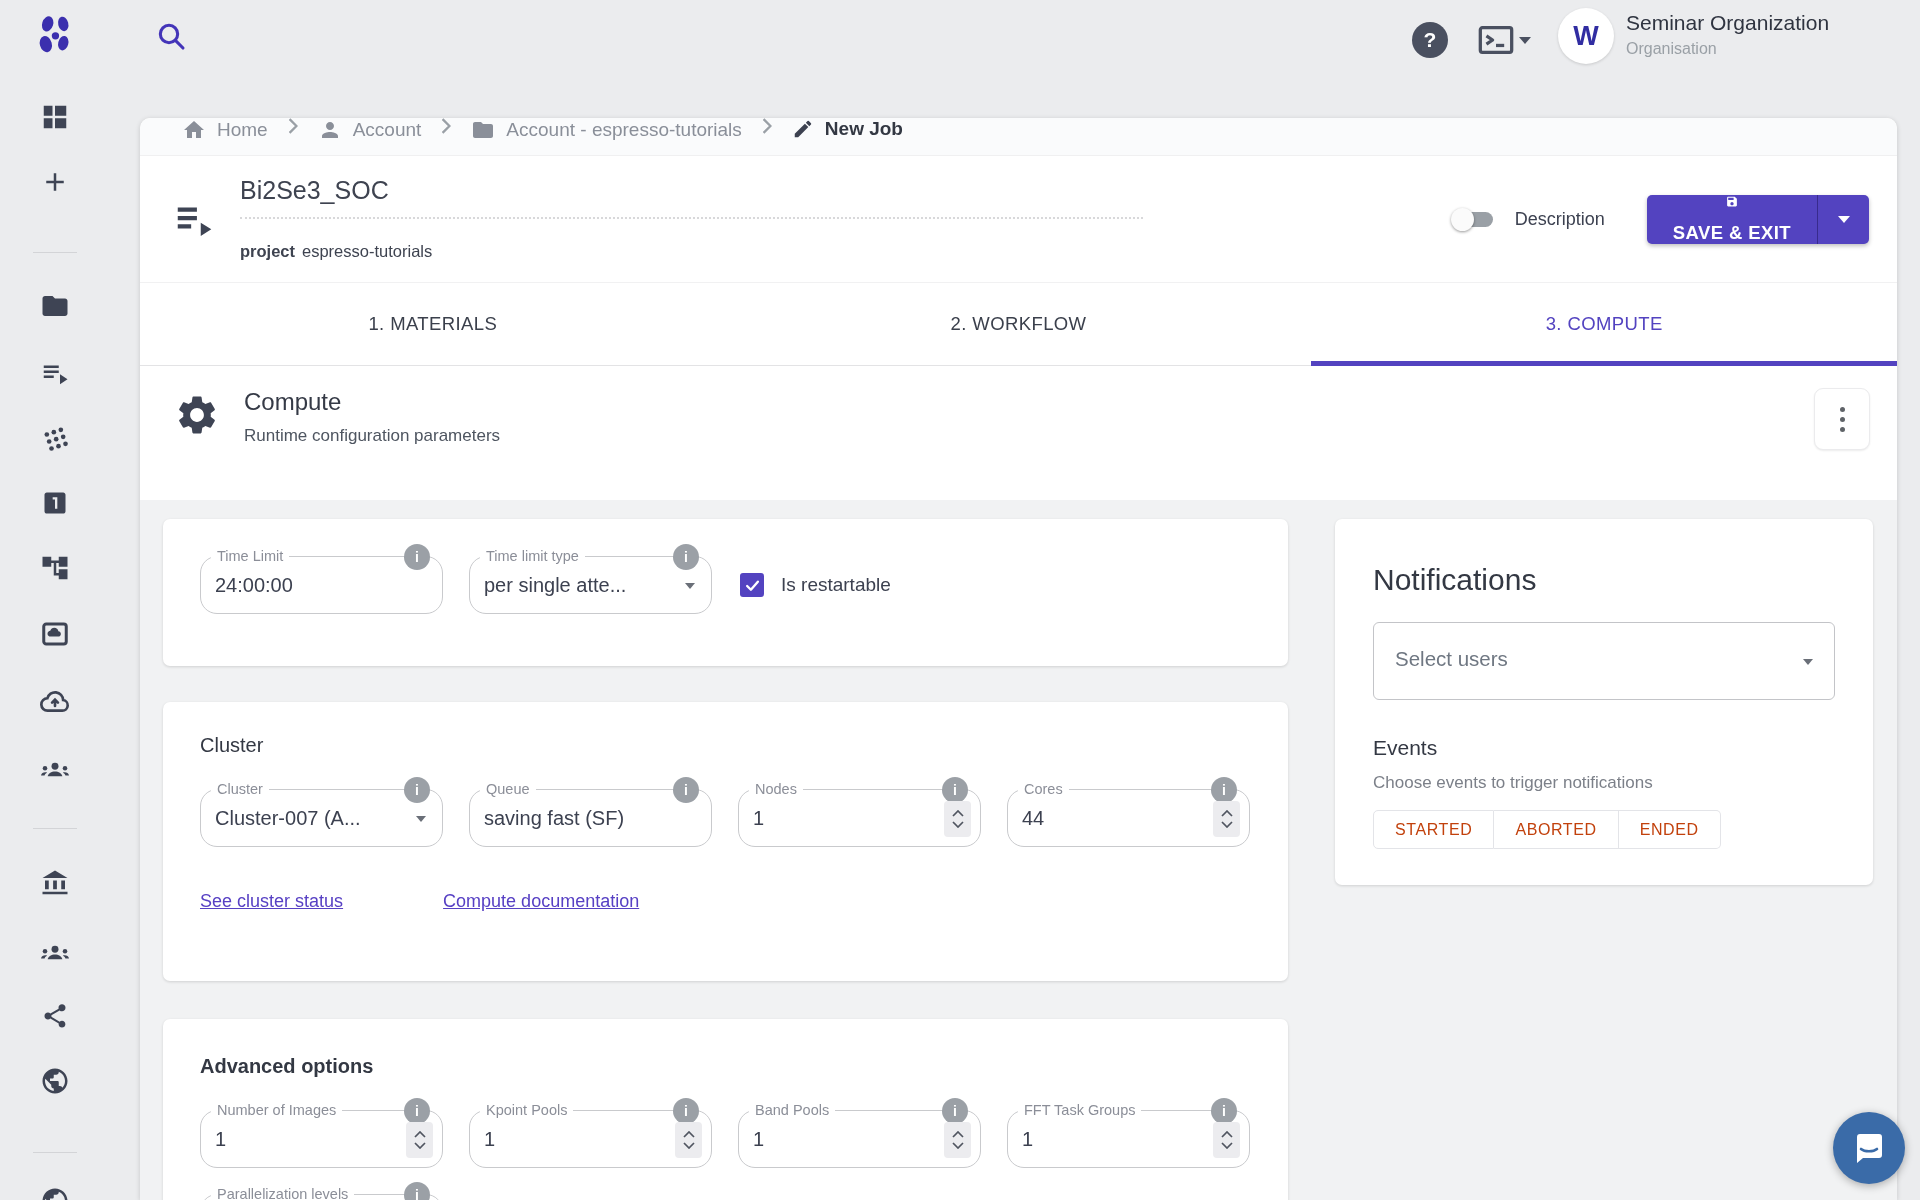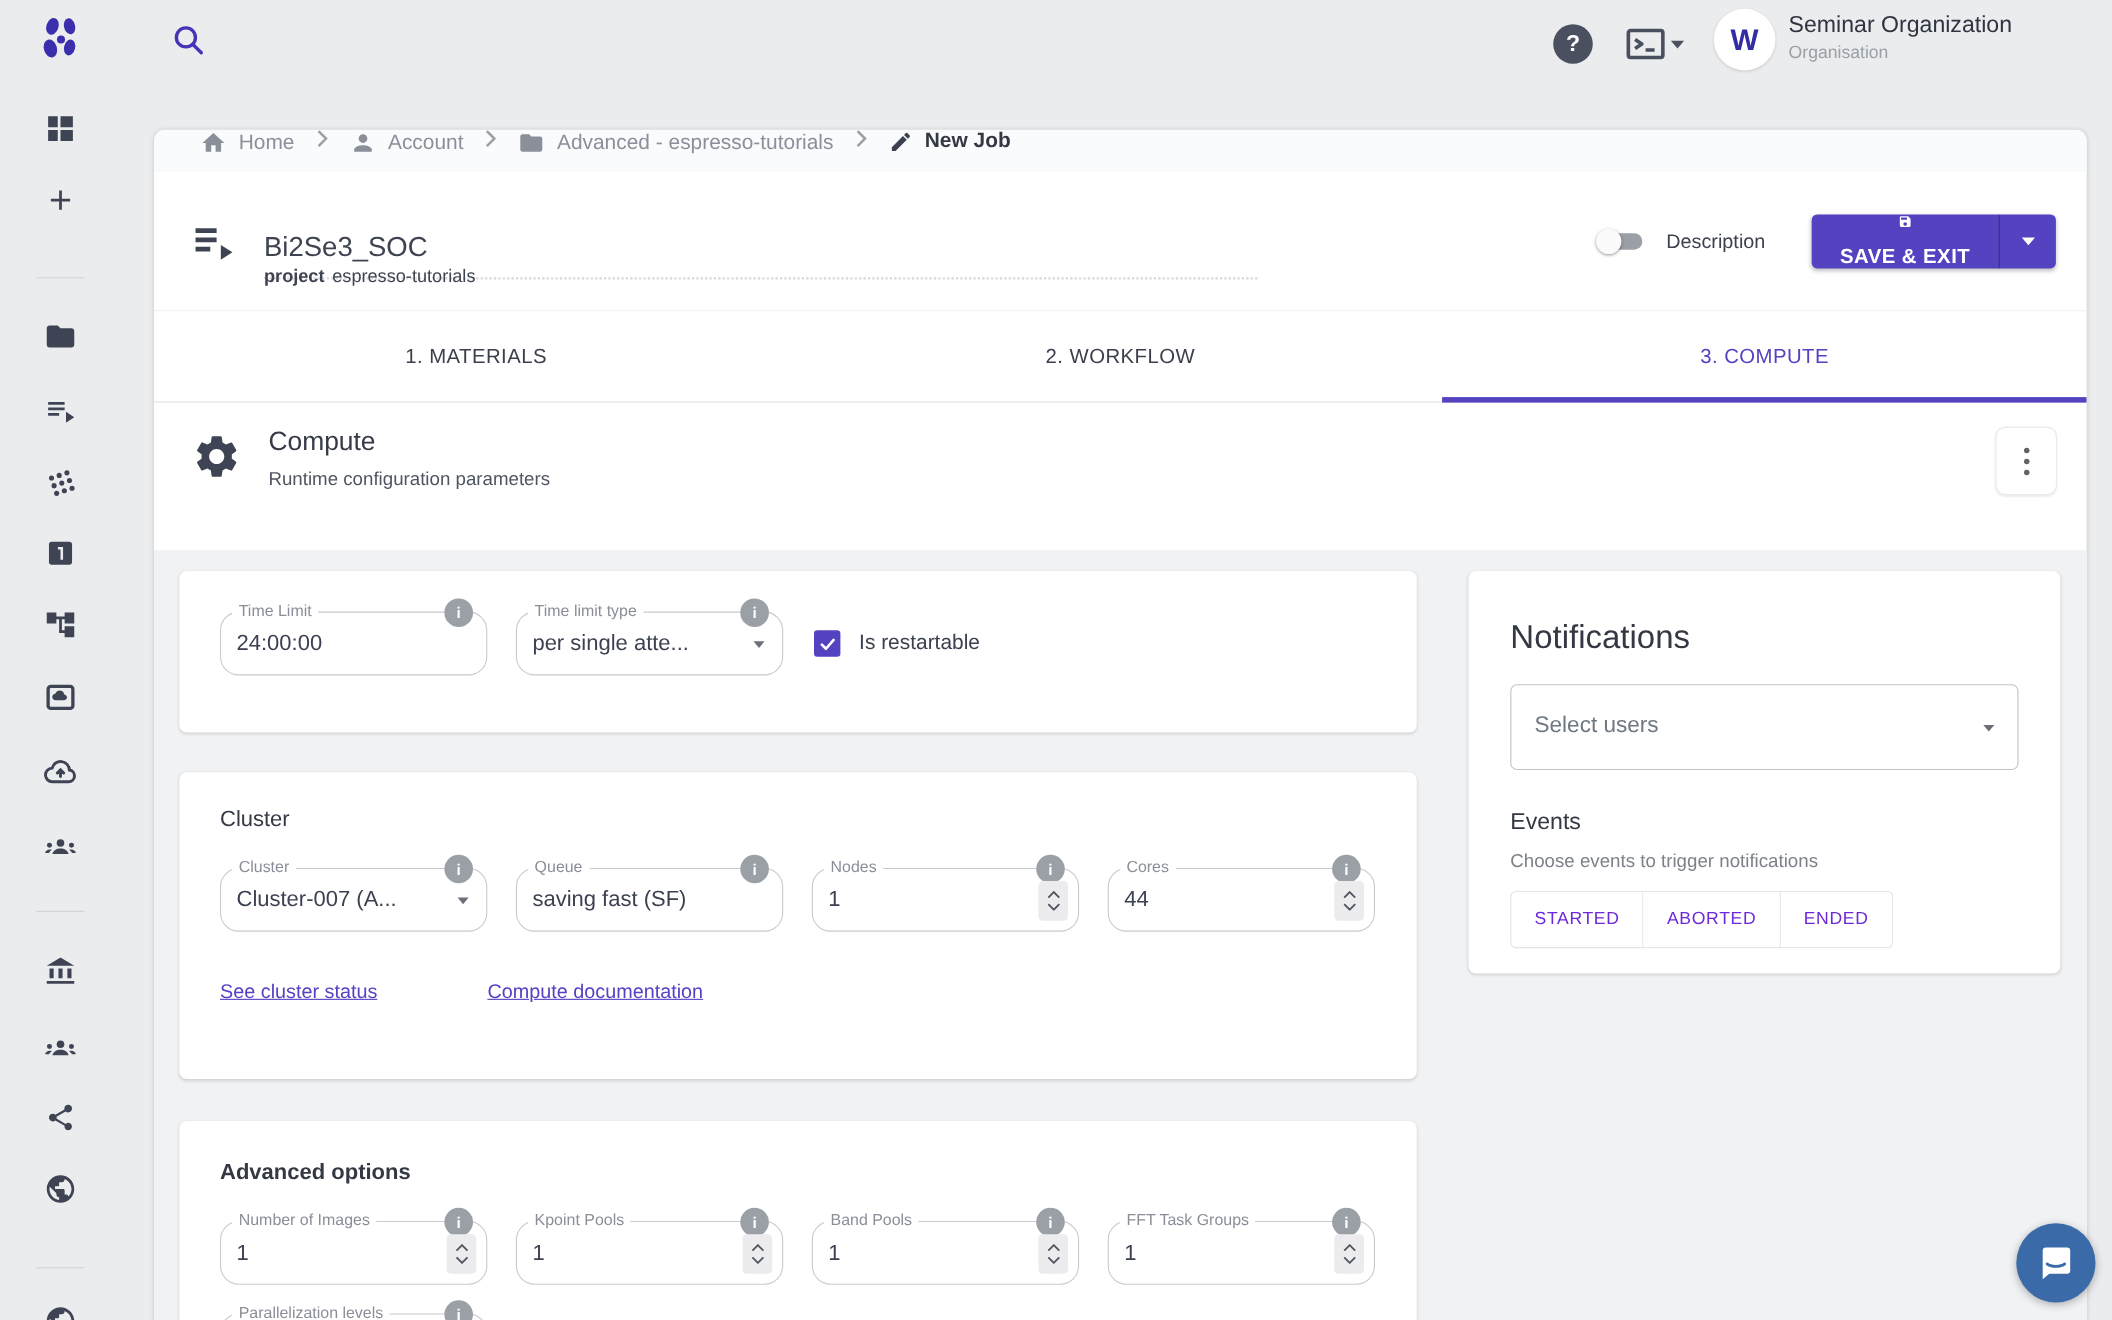--- a/index.html
+++ b/index.html
@@ -30,21 +30,21 @@
     border-radius:10px 10px 0 0; box-shadow:0 1px 5px rgba(0,0,0,.16); overflow:hidden; }
   
   .breadcrumb { height:38px; background:#fafbfc; border-bottom:1px solid #f0f0f1; border-radius:10px 10px 0 0;
     display:flex; align-items:flex-start; padding-left:42px; }
   .bc-item { display:flex; align-items:center; gap:11px; color:#8a8f99; font-size:19px; cursor:pointer; }
   .bc-item.current { color:#33384380; color:#333843; font-weight:bold; }
   .bc-sep { margin:0 20px; display:flex; }
   
   .title-row { position:relative; height:126px; }
   .jobs-icon-big { position:absolute; left:32px; top:40px; }
-  .title-block { position:absolute; left:100px; top:20px; right:754px; border-bottom:2px dotted #d8d8da; padding-bottom:12px;margin-top:35px; }
+  .title-block { position:absolute; left:100px; top:20px; right:754px; border-bottom:2px dotted #d8d8da; padding-bottom:12px; }
   .job-title { font-size:25px; color:#3e4350; cursor:text; }
   .project-line { position:absolute; left:100px; top:86px; font-size:16.5px; color:#3e4350; }
   .project-line b { margin-right:7px; }
   .title-controls { position:absolute; right:28px; top:0; height:100%; display:flex; align-items:center; }
   .toggle { position:relative; width:48px; height:36px; margin-right:16px; cursor:pointer; }
   .toggle .track { position:absolute; left:7px; top:11px; width:35px; height:15px; border-radius:8px; background:#9aa0a6; }
   .toggle .knob { position:absolute; left:0; top:7px; width:23px; height:23px; border-radius:50%; background:#fbfbfb; box-shadow:0 1px 3px rgba(0,0,0,.4); }
   .desc-label { font-size:18px; color:#3c4150; margin-right:42px; }
   .job-actions { width:243px; height:49px; border:1px solid #b6ace2; border-radius:5px; background:#fff;
     display:flex; align-items:center; justify-content:center; gap:18px; font-size:18px; color:#878c96; cursor:pointer; margin-right:40px; }
@@ -98,22 +98,22 @@
   .link { font-size:18px; color:#5740c4; text-decoration:underline; cursor:pointer; }
   .link + .link { margin-left:100px; }
   
   .notif-heading { font-size:30px; color:#333843; }
   .select-users { margin-top:25px; height:78px; border:1px solid #c3c4c8; border-radius:6px; position:relative; cursor:pointer; }
   .select-users .ph { position:absolute; left:21px; top:24px; font-size:20.5px; color:#6f7782; }
   .select-users .sel-caret { position:absolute; right:21px; top:36px; }
   .events-heading { margin-top:36px; font-size:21px; color:#333843; }
   .events-sub { margin-top:13px; font-size:17px; color:#7c8089; }
   .event-group { margin-top:17px; display:inline-flex; }
-  .event-btn { height:52px; padding:0 21px; display:flex; align-items:center; font-size:16px; letter-spacing:.6px;
-    color:#6d28d9; border:1px solid #e3e4e8; background:#fff; cursor:pointer; }
+  .event-btn { height:39px; padding:0 21px; display:flex; align-items:center; font-size:16px; letter-spacing:.6px;
+    color:#c2410c; border:1px solid #e3e4e8; background:#fff; cursor:pointer; }
   .event-btn:first-child { border-radius:5px 0 0 5px; }
   .event-btn:last-child { border-radius:0 5px 5px 0; }
   .event-btn + .event-btn { border-left:none; }
   
   .chat-fab { position:absolute; left:1833px; top:1112px; width:72px; height:72px; border-radius:50%; background:#3a6ba8;
     box-shadow:0 2px 8px rgba(0,0,0,.3); display:flex; align-items:center; justify-content:center; cursor:pointer; z-index:20; }
 </style>
 </head>
 <body>
 
@@ -276,21 +276,21 @@
     </span>
     <span class="bc-sep">
       <svg width="10" height="16" viewBox="0 0 8 14" fill="none" stroke="#9aa0a6" stroke-width="2">
           <polyline points="1,1 7,7 1,13"></polyline>
         </svg>
     </span>
     <span class="bc-item">
       <svg width="24" height="24" viewBox="0 0 24 24" fill="#8a8f99">
           <path d="M10 4H4c-1.1 0-2 .9-2 2v12c0 1.1.9 2 2 2h16c1.1 0 2-.9 2-2V8c0-1.1-.9-2-2-2h-8l-2-2z"></path>
         </svg>
-      <span>Advanced - espresso-tutorials</span>
+      <span>Account - espresso-tutorials</span>
     </span>
     <span class="bc-sep">
       <svg width="10" height="16" viewBox="0 0 8 14" fill="none" stroke="#9aa0a6" stroke-width="2">
           <polyline points="1,1 7,7 1,13"></polyline>
         </svg>
     </span>
     <span class="bc-item current">
       <svg width="22" height="22" viewBox="0 0 24 24" fill="#3c4150">
           <path d="M3 17.25V21h3.75L17.81 9.94l-3.75-3.75L3 17.25zM20.71 7.04c.39-.39.39-1.02 0-1.41l-2.34-2.34a1 1 0 0 0-1.41 0l-1.83 1.83 3.75 3.75 1.83-1.83z"></path>
         </svg>

